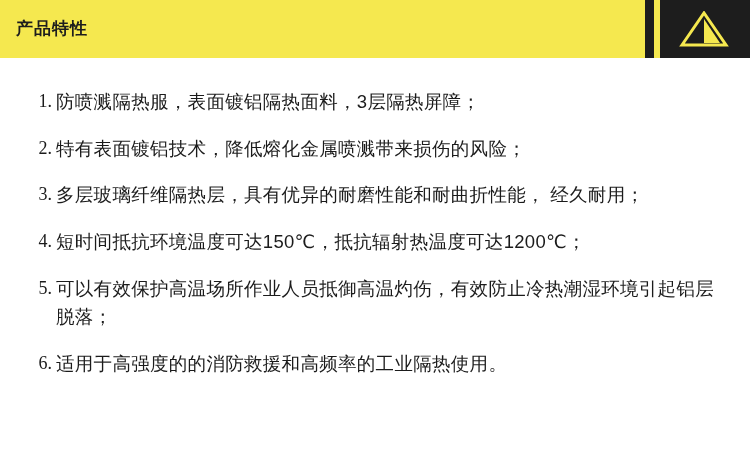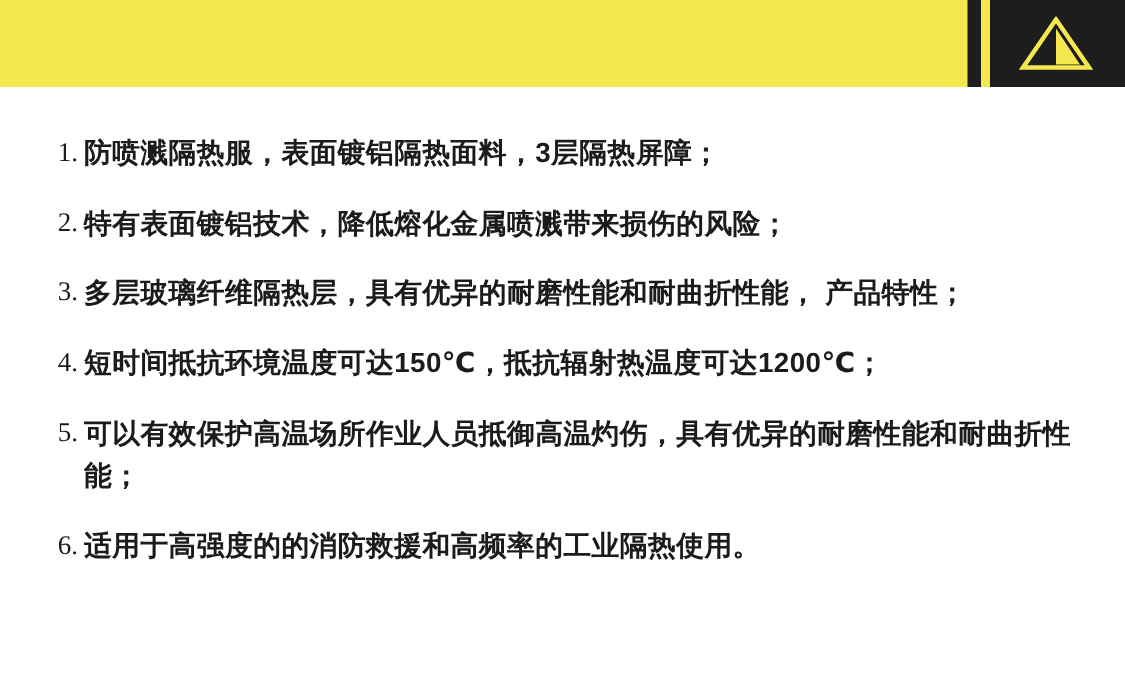--- a/index.html
+++ b/index.html
@@ -90,29 +90,29 @@
     top: 0;
     width: 26px;
     text-align: right;
     font-size: 18px;
     color: #1b1b1b;
     font-family: "Liberation Serif", "DejaVu Serif", serif;
   }
   ol.feature-list li .txt {
     display: block;
     letter-spacing: 0.3px;
-    font-weight: bold;
   }
 </style>
 </head>
 <body>
 
 <div class="page">
 
   <div class="header">
+    <div class="header-title">产品特性</div>
     <div class="header-sep"></div>
     <div class="header-right">
       <svg class="logo-mark" viewBox="0 0 62 36">
         <polygon points="8,34 30,2 52,34" fill="none" stroke="#f5e84f" stroke-width="3"></polygon>
         <polygon points="30,8 46,32 30,32" fill="#f5e84f"></polygon>
       </svg>
     </div>
   </div>
 
   <div class="content">
@@ -120,29 +120,29 @@
       <li>
         <span class="num">1.</span>
         <span class="txt">防喷溅隔热服，表面镀铝隔热面料，3层隔热屏障；</span>
       </li>
       <li>
         <span class="num">2.</span>
         <span class="txt">特有表面镀铝技术，降低熔化金属喷溅带来损伤的风险；</span>
       </li>
       <li>
         <span class="num">3.</span>
-        <span class="txt">多层玻璃纤维隔热层，具有优异的耐磨性能和耐曲折性能， 产品特性；</span>
+        <span class="txt">多层玻璃纤维隔热层，具有优异的耐磨性能和耐曲折性能， 经久耐用；</span>
       </li>
       <li>
         <span class="num">4.</span>
         <span class="txt">短时间抵抗环境温度可达150℃，抵抗辐射热温度可达1200℃；</span>
       </li>
       <li>
         <span class="num">5.</span>
-        <span class="txt">可以有效保护高温场所作业人员抵御高温灼伤，具有优异的耐磨性能和耐曲折性能；</span>
+        <span class="txt">可以有效保护高温场所作业人员抵御高温灼伤，有效防止冷热潮湿环境引起铝层脱落；</span>
       </li>
       <li>
         <span class="num">6.</span>
         <span class="txt">适用于高强度的的消防救援和高频率的工业隔热使用。</span>
       </li>
     </ol>
   </div>
 
 </div>
 

